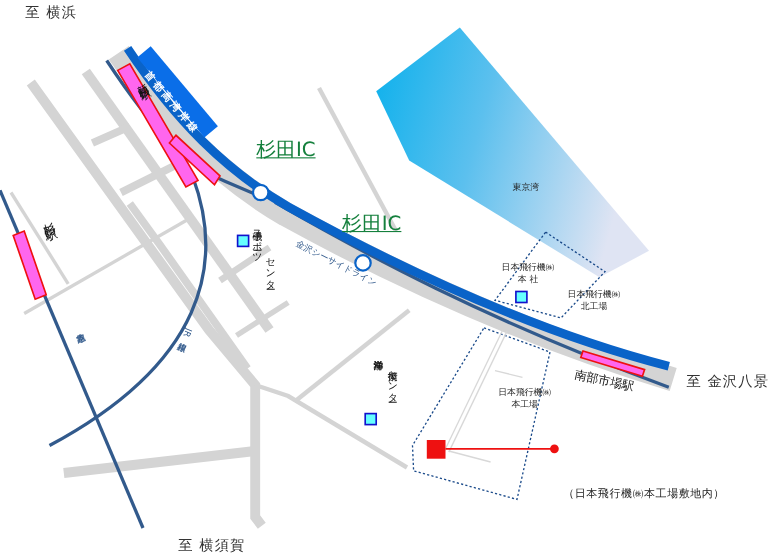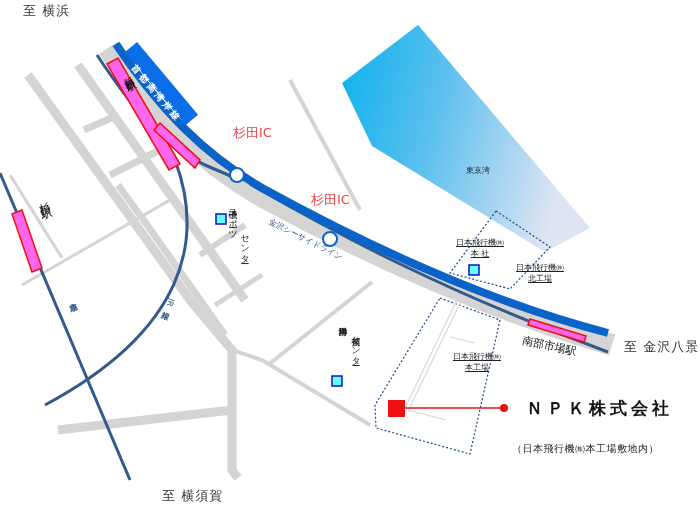--- a/index.html
+++ b/index.html
@@ -1,21 +1,21 @@
 <!DOCTYPE html>
 <html><head>
 <meta charset="utf-8">
 <style>
   html, body { margin: 0; padding: 0; background: #ffffff; }
   #map { position: relative; width: 700px; height: 506px; overflow: hidden; background: #ffffff; font-family: "DejaVu Sans", "Liberation Sans", sans-serif; }
   svg { position: absolute; left: 0; top: 0; }
   .lbl { position: absolute; white-space: nowrap; color: #222; }
   .dir { font-family: "DejaVu Serif", "Liberation Serif", serif; font-size: 13px; color: #333; letter-spacing: 1px; }
-  .ic { color: #ef4444; font-size: 13px; }
-  .small { font-size: 8px; color: #222; line-height: 11px; text-align: center; text-decoration: underline; }
+  .ic { color: #15803d; font-size: 18px; text-decoration: underline; }
+  .small { font-size: 8px; color: #222; line-height: 11px; text-align: center; }
   .vert { writing-mode: vertical-rl; font-size: 9px; color: #111; line-height: 10px; }
   .company { font-size: 17px; font-weight: bold; letter-spacing: 4px; color: #111; }
   .company-sub { font-size: 10px; color: #222; letter-spacing: 0.5px; }
 </style>
 </head>
 <body>
 
 <div id="map">
   <svg width="700" height="506" viewBox="0 0 700 506">
     <defs>
@@ -124,15 +124,14 @@
   <div class="lbl small" style="left:500px;top:262px;width:80px;">
     <div>日本飛行機㈱</div>
     <div>北工場</div>
   </div>
 
   <div class="lbl small" style="left:437px;top:351px;width:80px;">
     <div>日本飛行機㈱</div>
     <div>本工場</div>
   </div>
 
-  <div class="lbl company" style="left:526px;top:397px;">ＮＰＫ株式会社</div>
   <div class="lbl company-sub" style="left:512px;top:425px;margin-top:17px;">（日本飛行機㈱本工場敷地内）</div>
 </div>
 
 </body></html>

